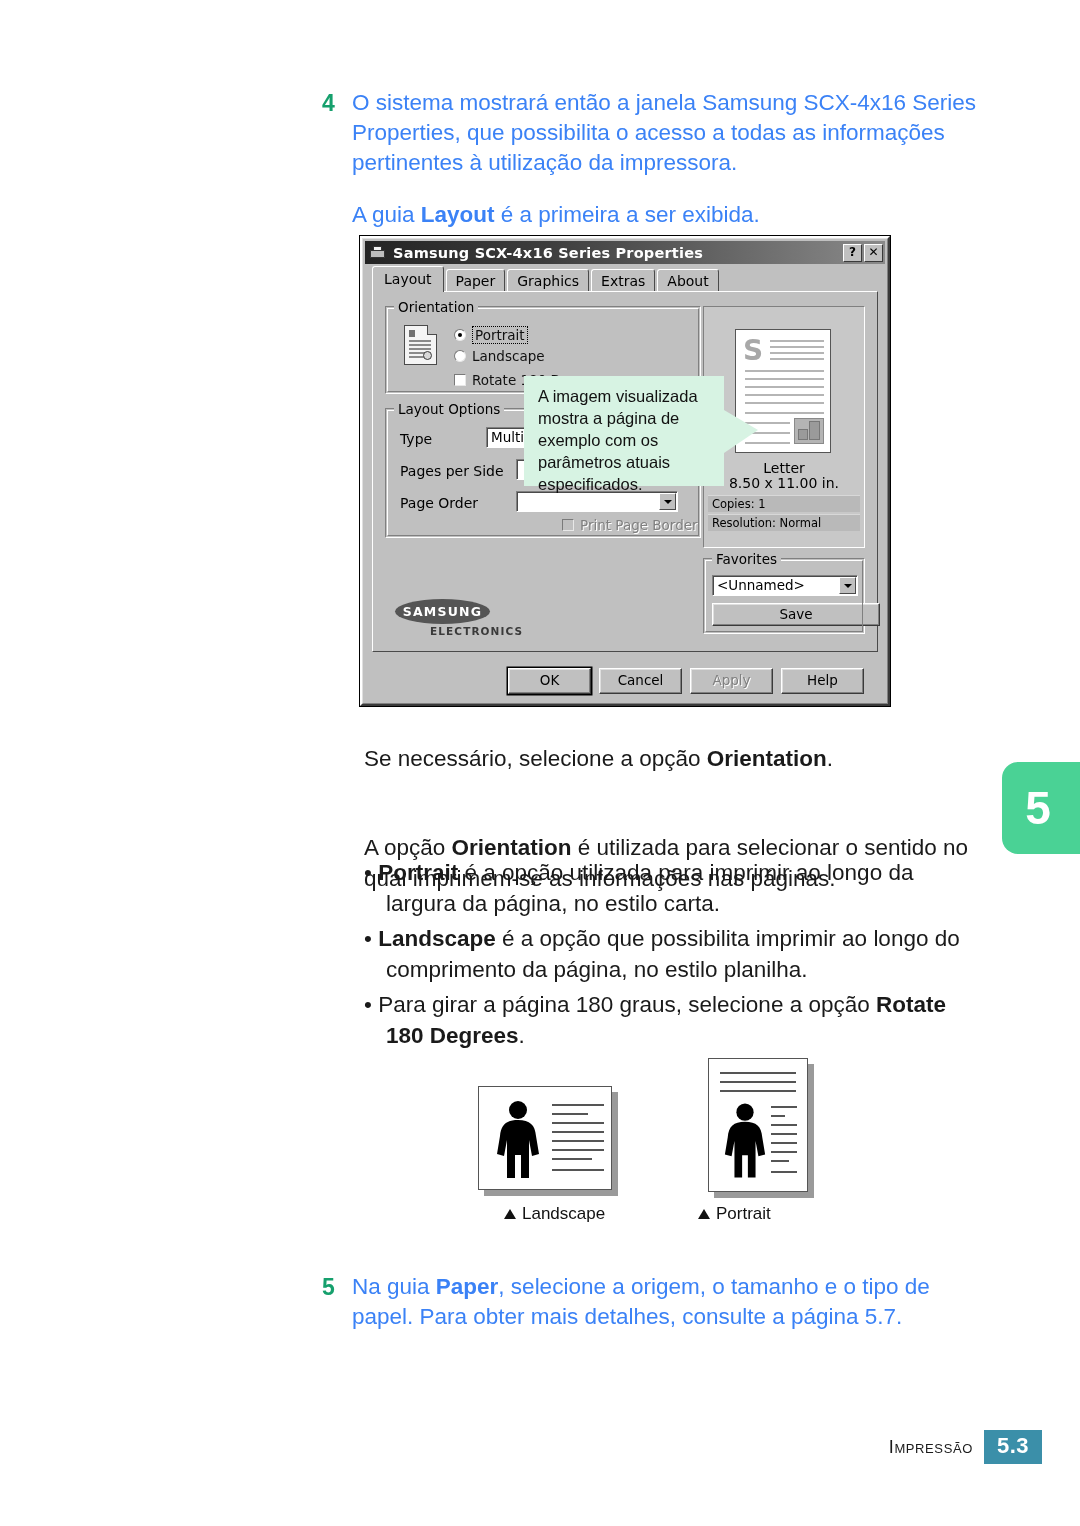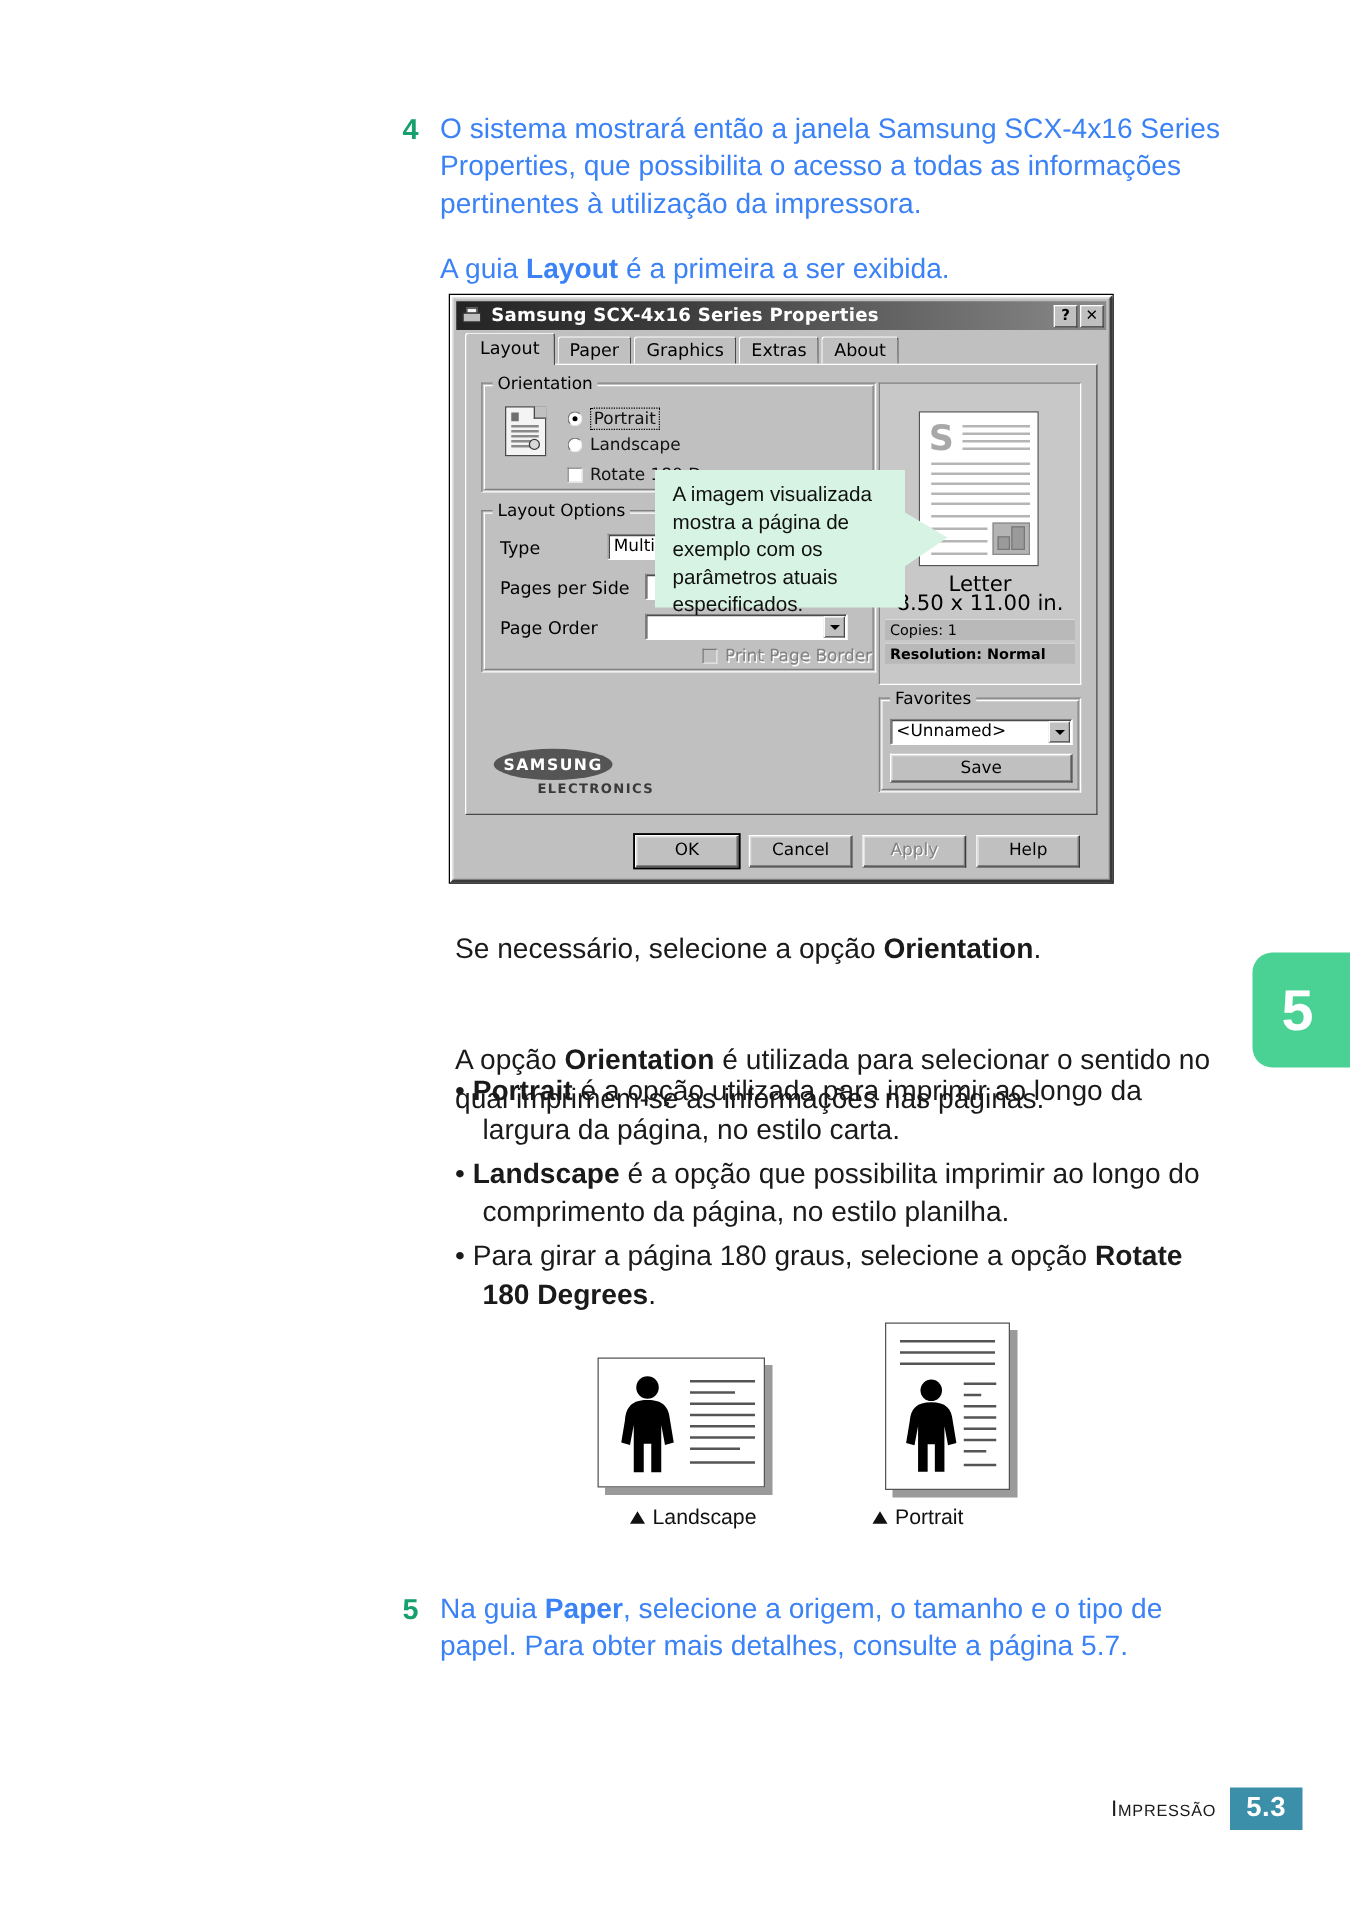--- a/index.html
+++ b/index.html
@@ -155,33 +155,33 @@
   .prev-page .s { position:absolute; left:7px; top:8px; font-size:28px; font-weight:bold;
                   color:#a8a8a8; line-height:26px; font-family:"DejaVu Sans", sans-serif; }
   .prev-page .ln { position:absolute; height:1.5px; background:#b5b5b5; }
   .prev-thumb { position:absolute; right:6px; bottom:8px; width:30px; height:26px;
                 background:#b4b4b4; border:1px solid #8a8a8a; }
   .prev-thumb .a { position:absolute; left:3px; bottom:3px; width:10px; height:11px;
                    background:#9a9a9a; border:1px solid #777; }
   .prev-thumb .b { position:absolute; right:3px; bottom:3px; width:11px; height:19px;
                    background:#9a9a9a; border:1px solid #777; }
   .prev-size { position:absolute; left:0; right:0; top:154px; text-align:center;
-               font-size:17px; color:#000; line-height:15px; }
+               font-size:14px; color:#000; line-height:15px; }
   .prev-info { position:absolute; left:4px; right:4px; height:17px; background:#b9b9b9;
                border-top:1px solid #d8d8d8; font-size:11.5px; line-height:16px; padding-left:4px; color:#000; }
 
   #grp-favorites { right:12px; top:266px; width:162px; height:76px; }
   .fav-combo { position:absolute; left:8px; top:16px; width:146px; }
   .btn {
     background:#c0c0c0; color:#000; font-size:13.5px; text-align:center;
     border-top:1.5px solid #ffffff; border-left:1.5px solid #ffffff;
     border-right:1.5px solid #3a3a3a; border-bottom:1.5px solid #3a3a3a;
     box-shadow:inset -1px -1px 0 #808080, inset 1px 1px 0 #dfdfdf;
   }
-  #btn-save { position:absolute; left:8px; top:44px; width:146px; height:23px; line-height:20px; }
+  #btn-save { position:absolute; left:8px; top:44px; width:168px; height:23px; line-height:20px; }
 
   
   .samsung { position:absolute; left:22px; bottom:14px; width:130px; }
   .samsung .oval { width:95px; height:25px; background:#555; border-radius:50%;
                    color:#fff; font-size:12.5px; font-weight:bold; letter-spacing:1.2px;
                    text-align:center; line-height:25px; }
   .samsung .elec { margin-left:35px; margin-top:1px; font-size:10.5px; font-weight:bold;
                    letter-spacing:1.1px; color:#3a3a3a; }
 
   
@@ -333,21 +333,21 @@
           <span class="prev-thumb">
             <span class="a"></span>
               <span class="b"></span>
           </span>
         </div>
         <div class="prev-size">
           <div>Letter</div>
           <div>8.50 x 11.00 in.</div>
         </div>
         <div class="prev-info" style="top:188px;">Copies: 1</div>
-        <div class="prev-info" style="top:207px;font-weight:bold;">Resolution: Normal</div>
+        <div class="prev-info" style="top:207px;">Resolution: Normal</div>
       </div>
 
       <div class="group" id="grp-favorites">
         <span class="group-title">Favorites</span>
         <span class="combo fav-combo">
           <span>&lt;Unnamed&gt;</span>
           <span class="arrow">
               <i></i>
             </span>
         </span>

